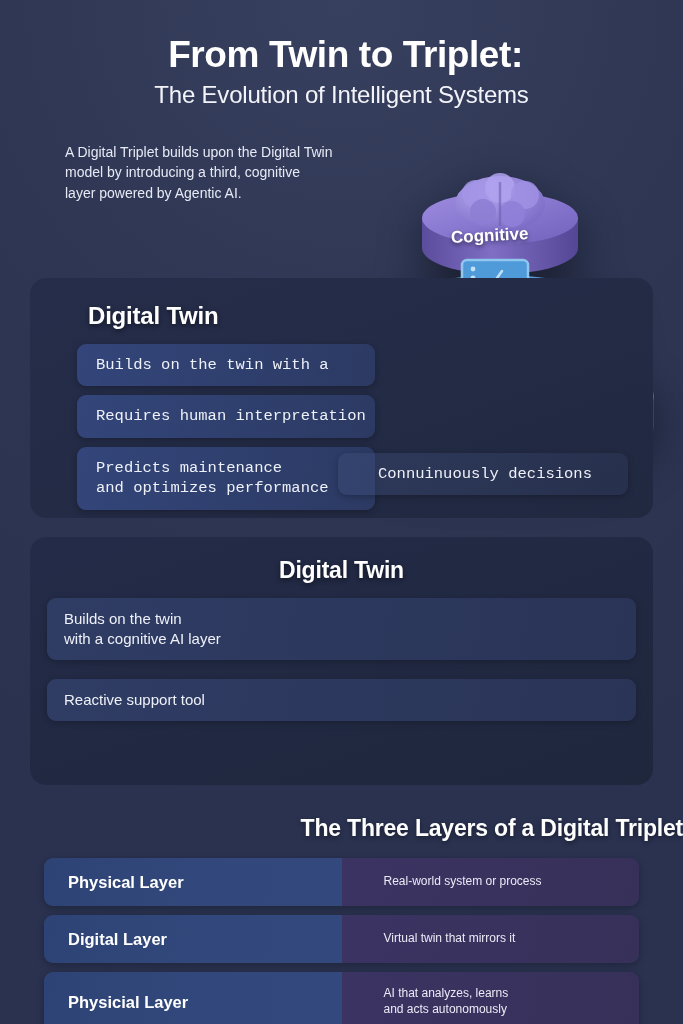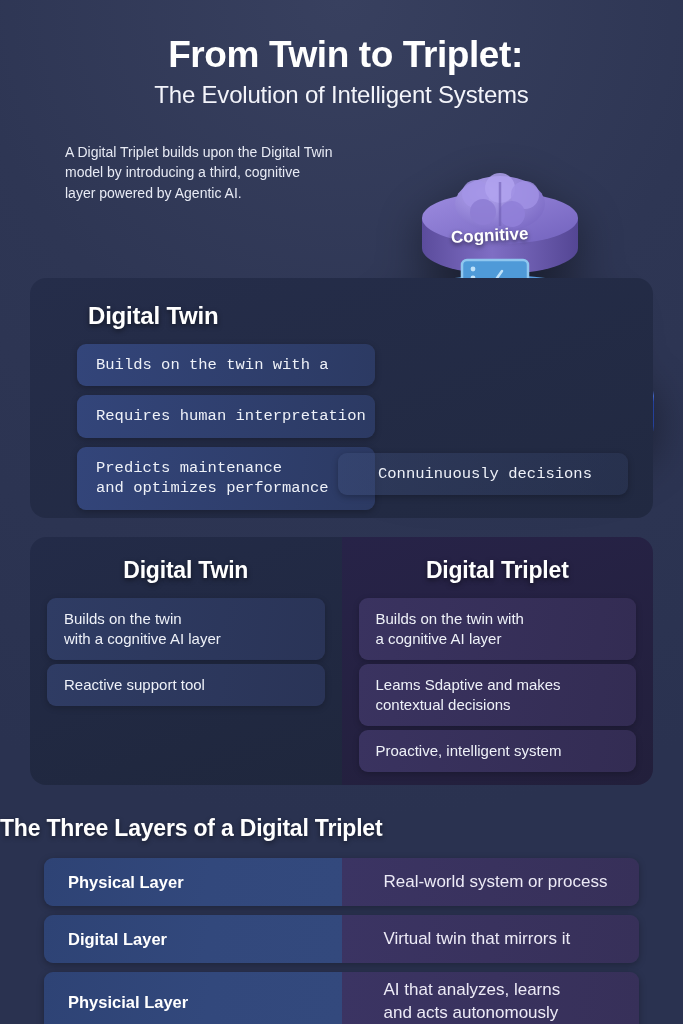--- a/index.html
+++ b/index.html
@@ -150,40 +150,40 @@
     text-align: center;
     font-size: 23px;
     font-weight: bold;
     letter-spacing: -0.2px;
     margin-bottom: 14px;
     text-shadow: 0 2px 5px rgba(0,0,0,0.5);
   }
   .c2-pill {
     border-radius: 9px;
     padding: 11px 0 11px 17px;
-    margin-bottom: 4px;
+    margin-bottom: 19px;
     font-size: 15px;
     line-height: 1.33;
     color: #eef1f8;
     min-height: 52px;
     display: flex;
     flex-direction: column;
     justify-content: center;
     box-shadow: 0 2px 6px rgba(0,0,0,0.22);
   }
   .c2-pill.blue   { background: linear-gradient(100deg, #2f3c64 0%, #2a3457 100%); }
   .c2-pill.purple { background: linear-gradient(100deg, #3a3360 0%, #332c53 100%); }
   .c2-pill.short  { min-height: 40px; }
 
   
   .sec3-title {
     position: absolute;
     left: 0; top: 815px;
     width: 683px;
-    text-align: left;
+    text-align: right;
     font-size: 23px;
     font-weight: bold;
     letter-spacing: -0.2px;
     text-shadow: 0 2px 5px rgba(0,0,0,0.45);
   }
   .table3 {
     position: absolute;
     left: 44px; top: 858px;
     width: 595px;
   }
@@ -202,21 +202,21 @@
     padding-left: 24px;
     font-size: 16.5px;
     font-weight: bold;
     color: #ffffff;
   }
   .tcell-r {
     flex: 0 0 50%;
     background: linear-gradient(100deg, #3b3463 0%, #373059 100%);
     display: flex; flex-direction: column; justify-content: center;
     padding-left: 42px;
-    font-size: 17px;
+    font-size: 12px;
     line-height: 1.33;
     color: #eceaf6;
   }
   .trow.tall { min-height: 60px; }
 </style>
 </head>
 <body>
 
 <div class="page">
 
@@ -323,26 +323,20 @@
     </div>
     <div class="c1-pill wide-r">Connuinuously decisions</div>
   </div>
 
   <div class="card2">
     <div class="col col-left">
       <div class="col-title">Digital Twin</div>
       <div class="c2-pill blue">Builds on the twin<br>with a cognitive AI layer</div>
       <div class="c2-pill blue short">Reactive support tool</div>
     </div>
-    <div class="col col-right">
-      <div class="col-title">Digital Triplet</div>
-      <div class="c2-pill purple">Builds on the twin with<br>a cognitive AI layer</div>
-      <div class="c2-pill purple">Leams Sdaptive and makes<br>contextual decisions</div>
-      <div class="c2-pill purple short">Proactive, intelligent system</div>
-    </div>
   </div>
 
   <div class="sec3-title">The Three Layers of a Digital Triplet</div>
 
   <div class="table3">
     <div class="trow">
       <div class="tcell-l">Physical Layer</div>
       <div class="tcell-r">Real-world system or process</div>
     </div>
     <div class="trow">

